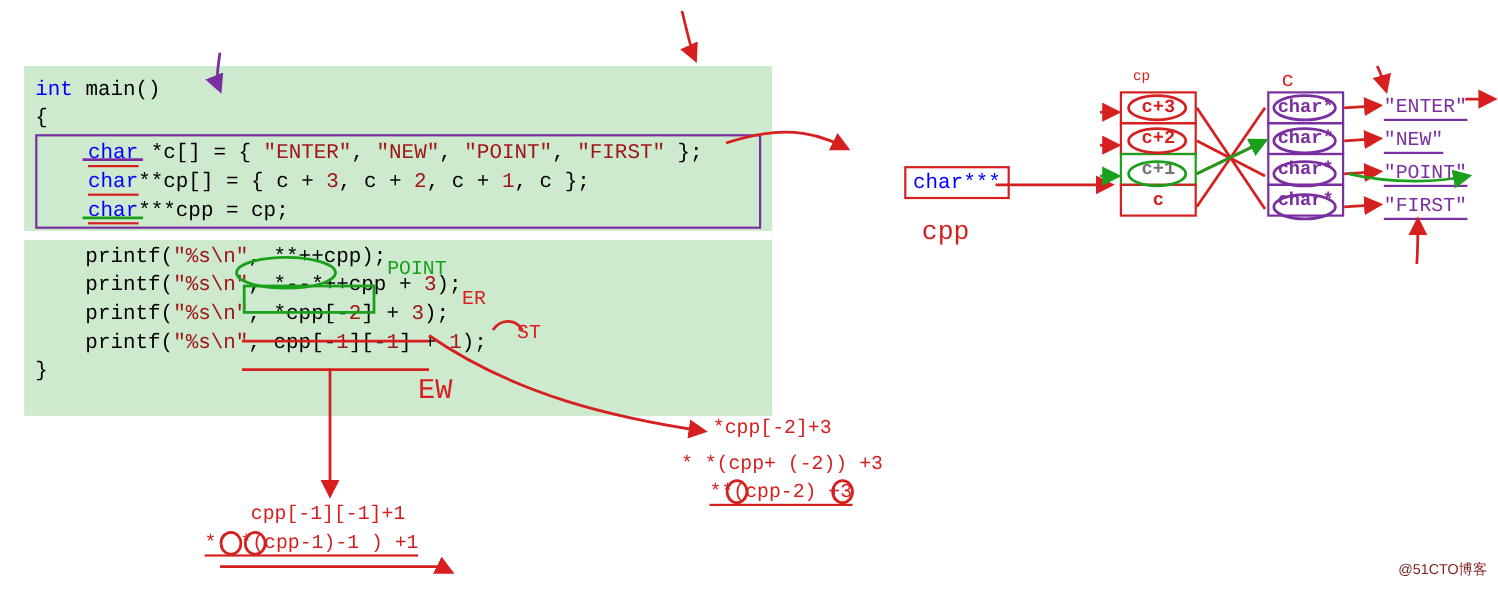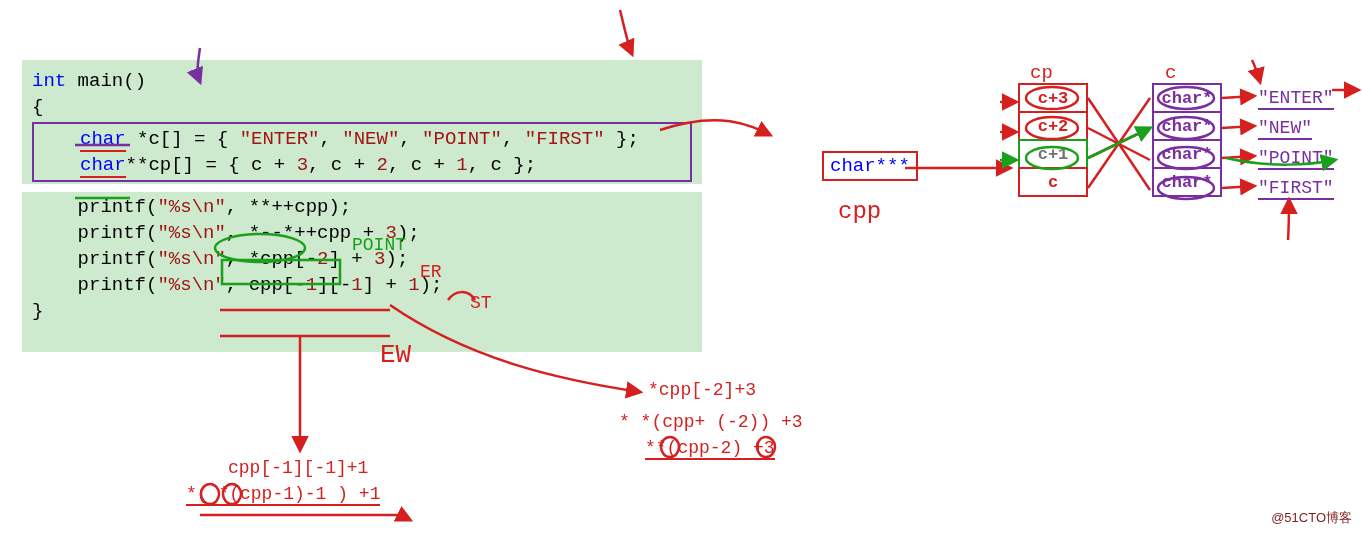--- a/index.html
+++ b/index.html
@@ -99,20 +99,21 @@
 
 <div class="code-block">
   <div class="line"><span class="kw">int</span><span class="txt"> main()</span></div>
   <div class="line"><span class="txt">{</span></div>
 
   <div class="purple-box">
     <div class="line indent"><span class="kw underline-red">char</span><span class="txt"> *c[] = { </span><span class="str">"ENTER"</span><span class="txt">, </span><span class="str">"NEW"</span><span class="txt">, </span><span class="str">"POINT"</span><span class="txt">, </span><span class="str">"FIRST"</span><span class="txt"> };</span></div>
 
     <div class="line indent"><span class="kw underline-red">char</span><span class="txt">**cp[] = { c + </span><span class="num">3</span><span class="txt">, c + </span><span class="num">2</span><span class="txt">, c + </span><span class="num">1</span><span class="txt">, c };</span></div>
 
+    <div class="line indent"><span class="kw underline-red">char</span><span class="txt">***cpp = cp;</span></div>
   </div>
 
   <div class="code-gap"></div>
 
   <div class="line"><span class="txt">    printf(</span><span class="fmt">"%s\n"</span><span class="txt">, **++cpp);</span></div>
 
   <div class="line"><span class="txt">    printf(</span><span class="fmt">"%s\n"</span><span class="txt">, *--*++cpp + </span><span class="num">3</span><span class="txt">);</span></div>
 
   <div class="line"><span class="txt">    printf(</span><span class="fmt">"%s\n"</span><span class="txt">, *cpp[-</span><span class="num">2</span><span class="txt">] + </span><span class="num">3</span><span class="txt">);</span></div>
 
@@ -132,21 +133,21 @@
 <div class="ann red" style="left:645px; top:438px;"><span class="underline-red">**(cpp-2) +3</span></div>
 
 <div class="ann red" style="left:228px; top:458px;">cpp[-1][-1]+1</div>
 <div class="ann red" style="left:186px; top:484px;"><span class="underline-red">*(  *(cpp-1)-1   ) +1</span></div>
 
 <div class="ann" style="left:822px; top:155px;font-family:Liberation Mono, monospace;">
   <span class="box-red-inline kw" style="font-size:19px; padding:2px 6px;">char***</span>
 </div>
 <div class="ann red" style="left:838px; top:198px; font-size:24px;">cpp</div>
 
-<div class="ann red" style="left:1030px; top:62px; font-size:19px;text-align:right;">cp</div>
+<div class="ann red" style="left:1030px; top:62px; font-size:13px;text-align:right;">cp</div>
 <div class="box-stack" style="left:1018px; top:85px;">
   <div class="cell red-b">c+3</div>
   <div class="cell red-b">c+2</div>
   <div class="cell green-b">c+1</div>
   <div class="cell red-b">c</div>
 </div>
 
 <div class="ann red" style="left:1165px; top:62px; font-size:19px;">c</div>
 <div class="box-stack" style="left:1152px; top:85px;">
   <div class="cell purple-b">char*</div>

